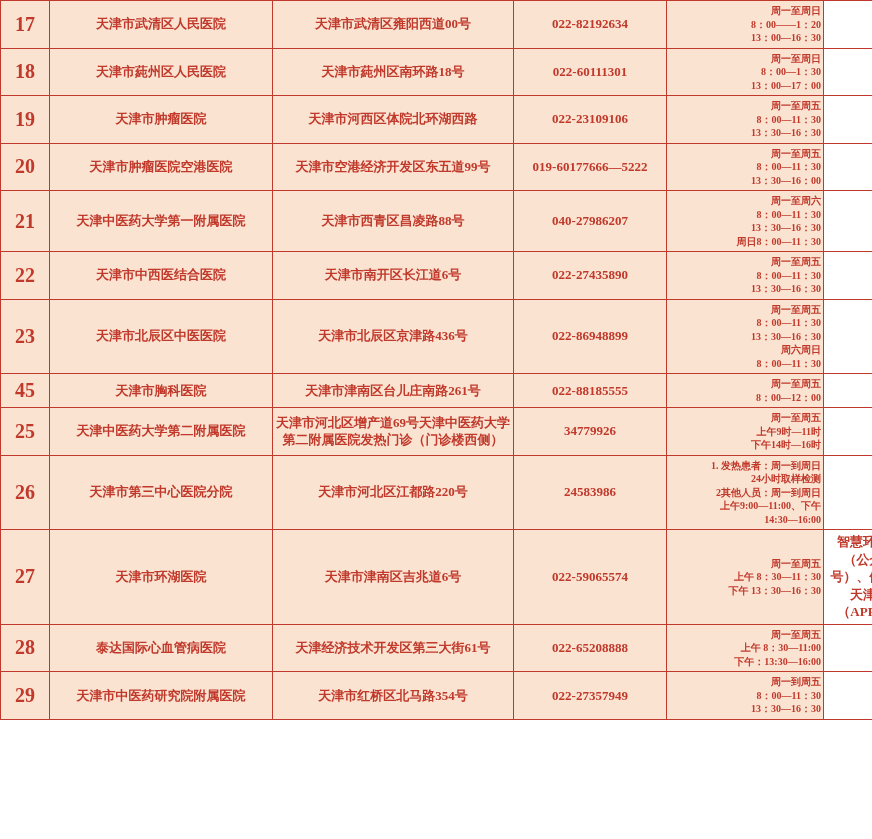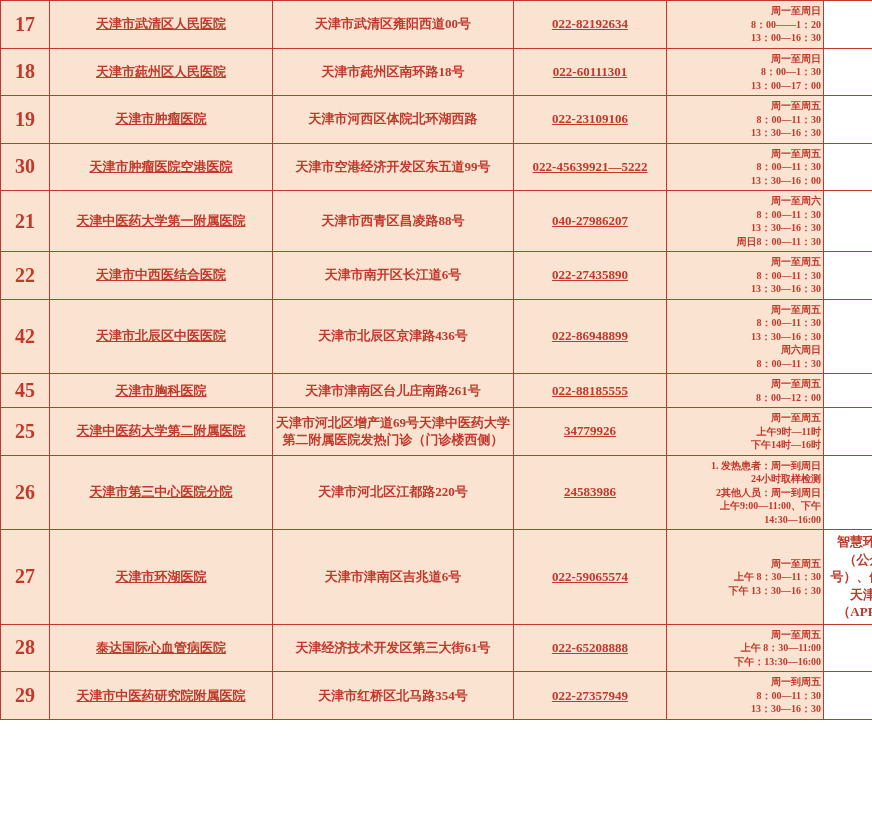--- a/index.html
+++ b/index.html
@@ -26,29 +26,27 @@
     font-size: 13px;
     line-height: 1.35;
     padding: 3px 2px;
   }
   #hospital-table td.col-index {
     width: 44px;
     font-size: 20px;
   }
   #hospital-table td.col-name {
     width: 218px;
-    text-decoration: underline;
   }
   #hospital-table td.col-addr {
     width: 236px;
     margin-left: 31px;
   }
   #hospital-table td.col-phone {
     width: 148px;
-    text-decoration: underline;
   }
   #hospital-table td.col-hours {
     width: 152px;
     font-size: 10px;
     text-align: right;
   }
   #hospital-table td.col-note {
     width: 74px;
     background: #ffffff;
     font-size: 13px;
@@ -86,24 +84,24 @@
         <td class="col-index"><span class="cell-lines">19</span></td>
         <td class="col-name"><span class="cell-lines">天津市肿瘤医院</span></td>
         <td class="col-addr"><span class="cell-lines">天津市河西区体院北环湖西路</span></td>
         <td class="col-phone"><span class="cell-lines">022-23109106</span></td>
         <td class="col-hours"><span class="cell-lines">周一至周五
 8：00—11：30
 13：30—16：30</span></td>
         <td class="col-note"><span class="cell-lines"></span></td>
       </tr>
       <tr>
-        <td class="col-index"><span class="cell-lines">30</span></td>
+        <td class="col-index"><span class="cell-lines">20</span></td>
         <td class="col-name"><span class="cell-lines">天津市肿瘤医院空港医院</span></td>
         <td class="col-addr"><span class="cell-lines">天津市空港经济开发区东五道99号</span></td>
-        <td class="col-phone"><span class="cell-lines">022-45639921—5222</span></td>
+        <td class="col-phone"><span class="cell-lines">019-60177666—5222</span></td>
         <td class="col-hours"><span class="cell-lines">周一至周五
 8：00—11：30
 13：30—16：00</span></td>
         <td class="col-note"><span class="cell-lines"></span></td>
       </tr>
       <tr>
         <td class="col-index"><span class="cell-lines">21</span></td>
         <td class="col-name"><span class="cell-lines">天津中医药大学第一附属医院</span></td>
         <td class="col-addr"><span class="cell-lines">天津市西青区昌凌路88号</span></td>
         <td class="col-phone"><span class="cell-lines">040-27986207</span></td>
@@ -117,21 +115,21 @@
         <td class="col-index"><span class="cell-lines">22</span></td>
         <td class="col-name"><span class="cell-lines">天津市中西医结合医院</span></td>
         <td class="col-addr"><span class="cell-lines">天津市南开区长江道6号</span></td>
         <td class="col-phone"><span class="cell-lines">022-27435890</span></td>
         <td class="col-hours"><span class="cell-lines">周一至周五
 8：00—11：30
 13：30—16：30</span></td>
         <td class="col-note"><span class="cell-lines"></span></td>
       </tr>
       <tr>
-        <td class="col-index"><span class="cell-lines">42</span></td>
+        <td class="col-index"><span class="cell-lines">23</span></td>
         <td class="col-name"><span class="cell-lines">天津市北辰区中医医院</span></td>
         <td class="col-addr"><span class="cell-lines">天津市北辰区京津路436号</span></td>
         <td class="col-phone"><span class="cell-lines">022-86948899</span></td>
         <td class="col-hours"><span class="cell-lines">周一至周五
 8：00—11：30
 13：30—16：30
 周六周日
 8：00—11：30</span></td>
         <td class="col-note"><span class="cell-lines"></span></td>
       </tr>

